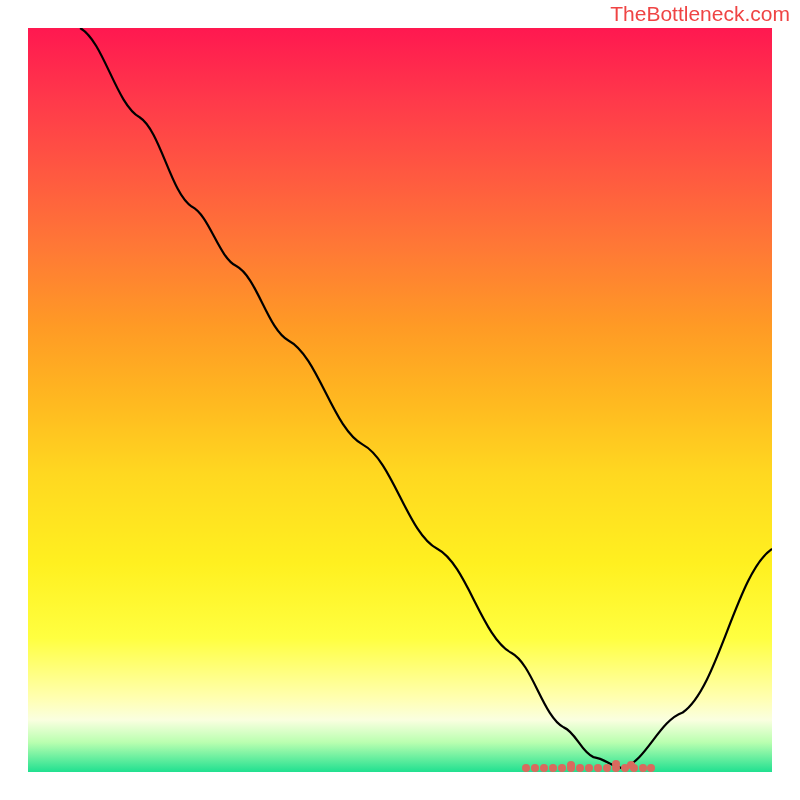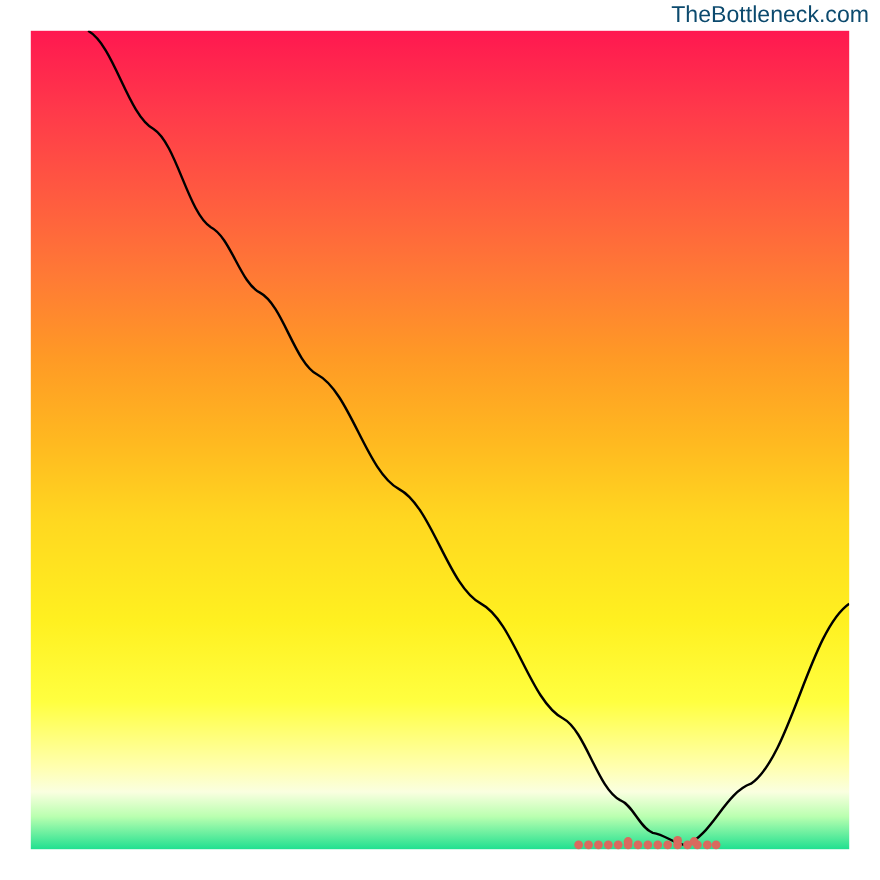--- a/index.html
+++ b/index.html
@@ -11,21 +11,21 @@
 .container {
   position: relative;
   width: 800px;
   height: 800px;
 }
 .watermark {
   position: absolute;
   top: 2px;
   right: 10px;
   font-size: 21px;
-  color: #0c4a6e;
+  color: #ef4444;
   font-weight: normal;
   font-family: Arial, sans-serif;
   z-index: 10;
 }
 .chart-area {
   position: absolute;
   left: 28px;
   top: 28px;
   width: 744px;
   height: 744px;

